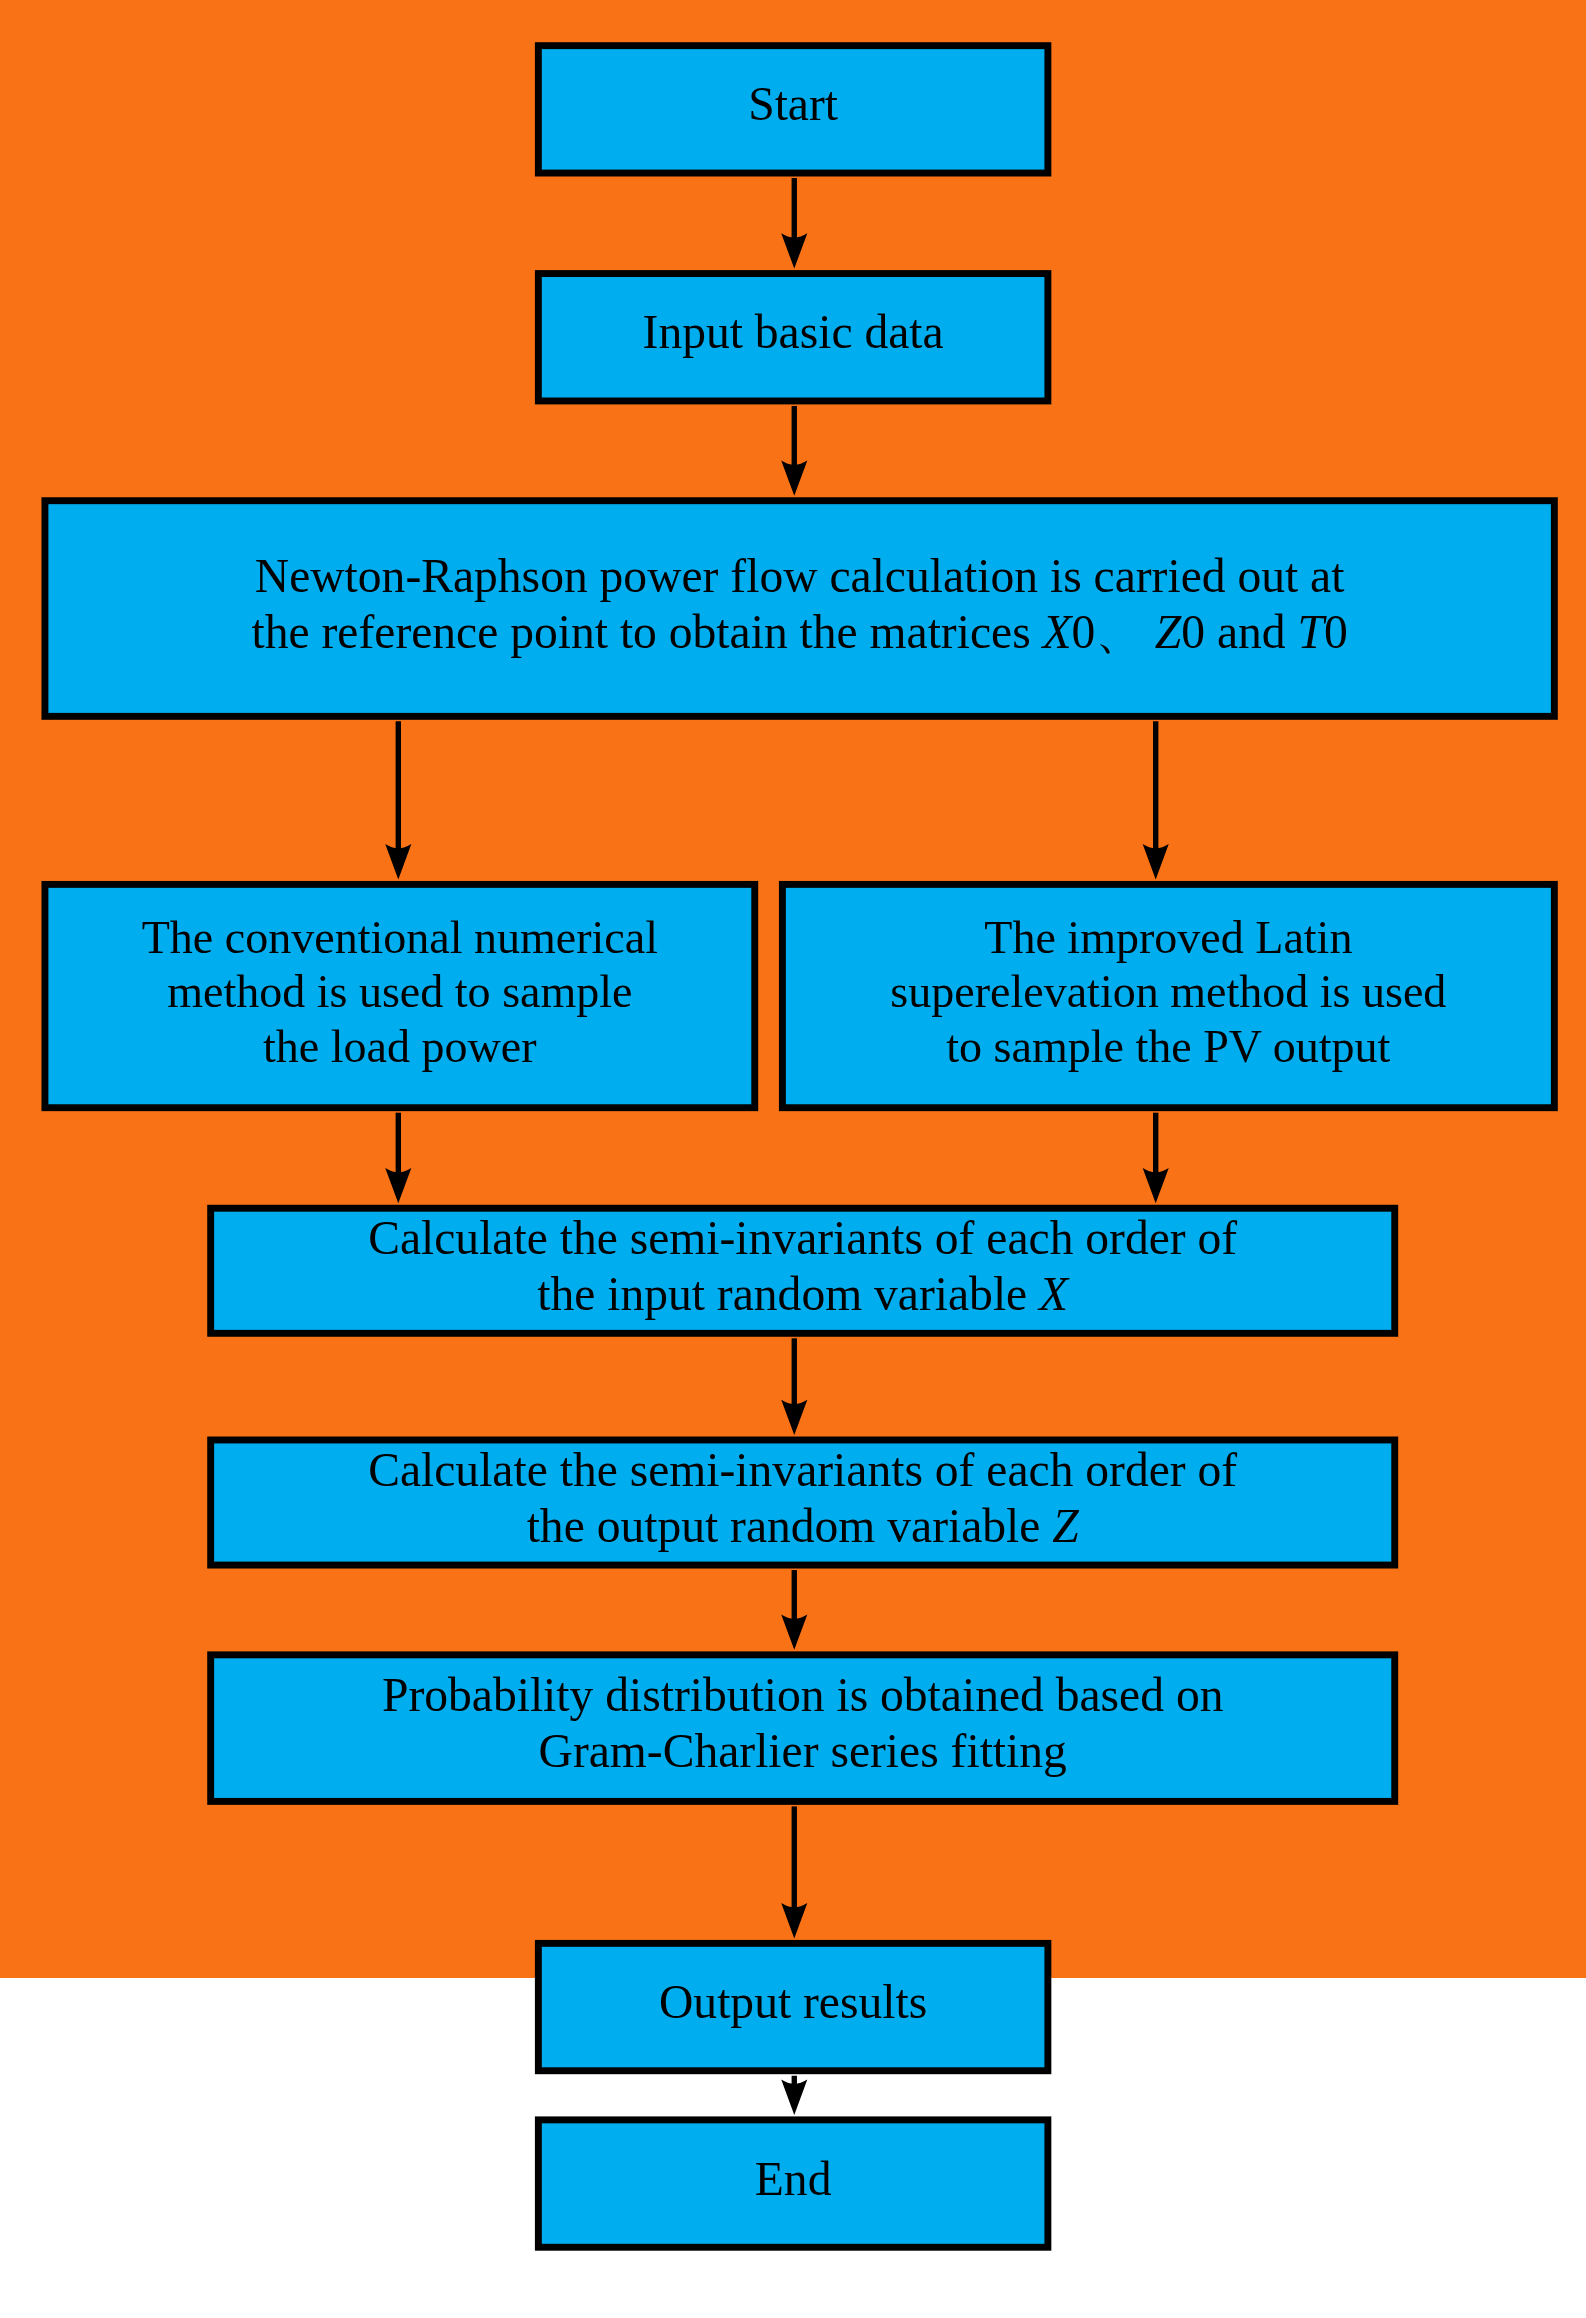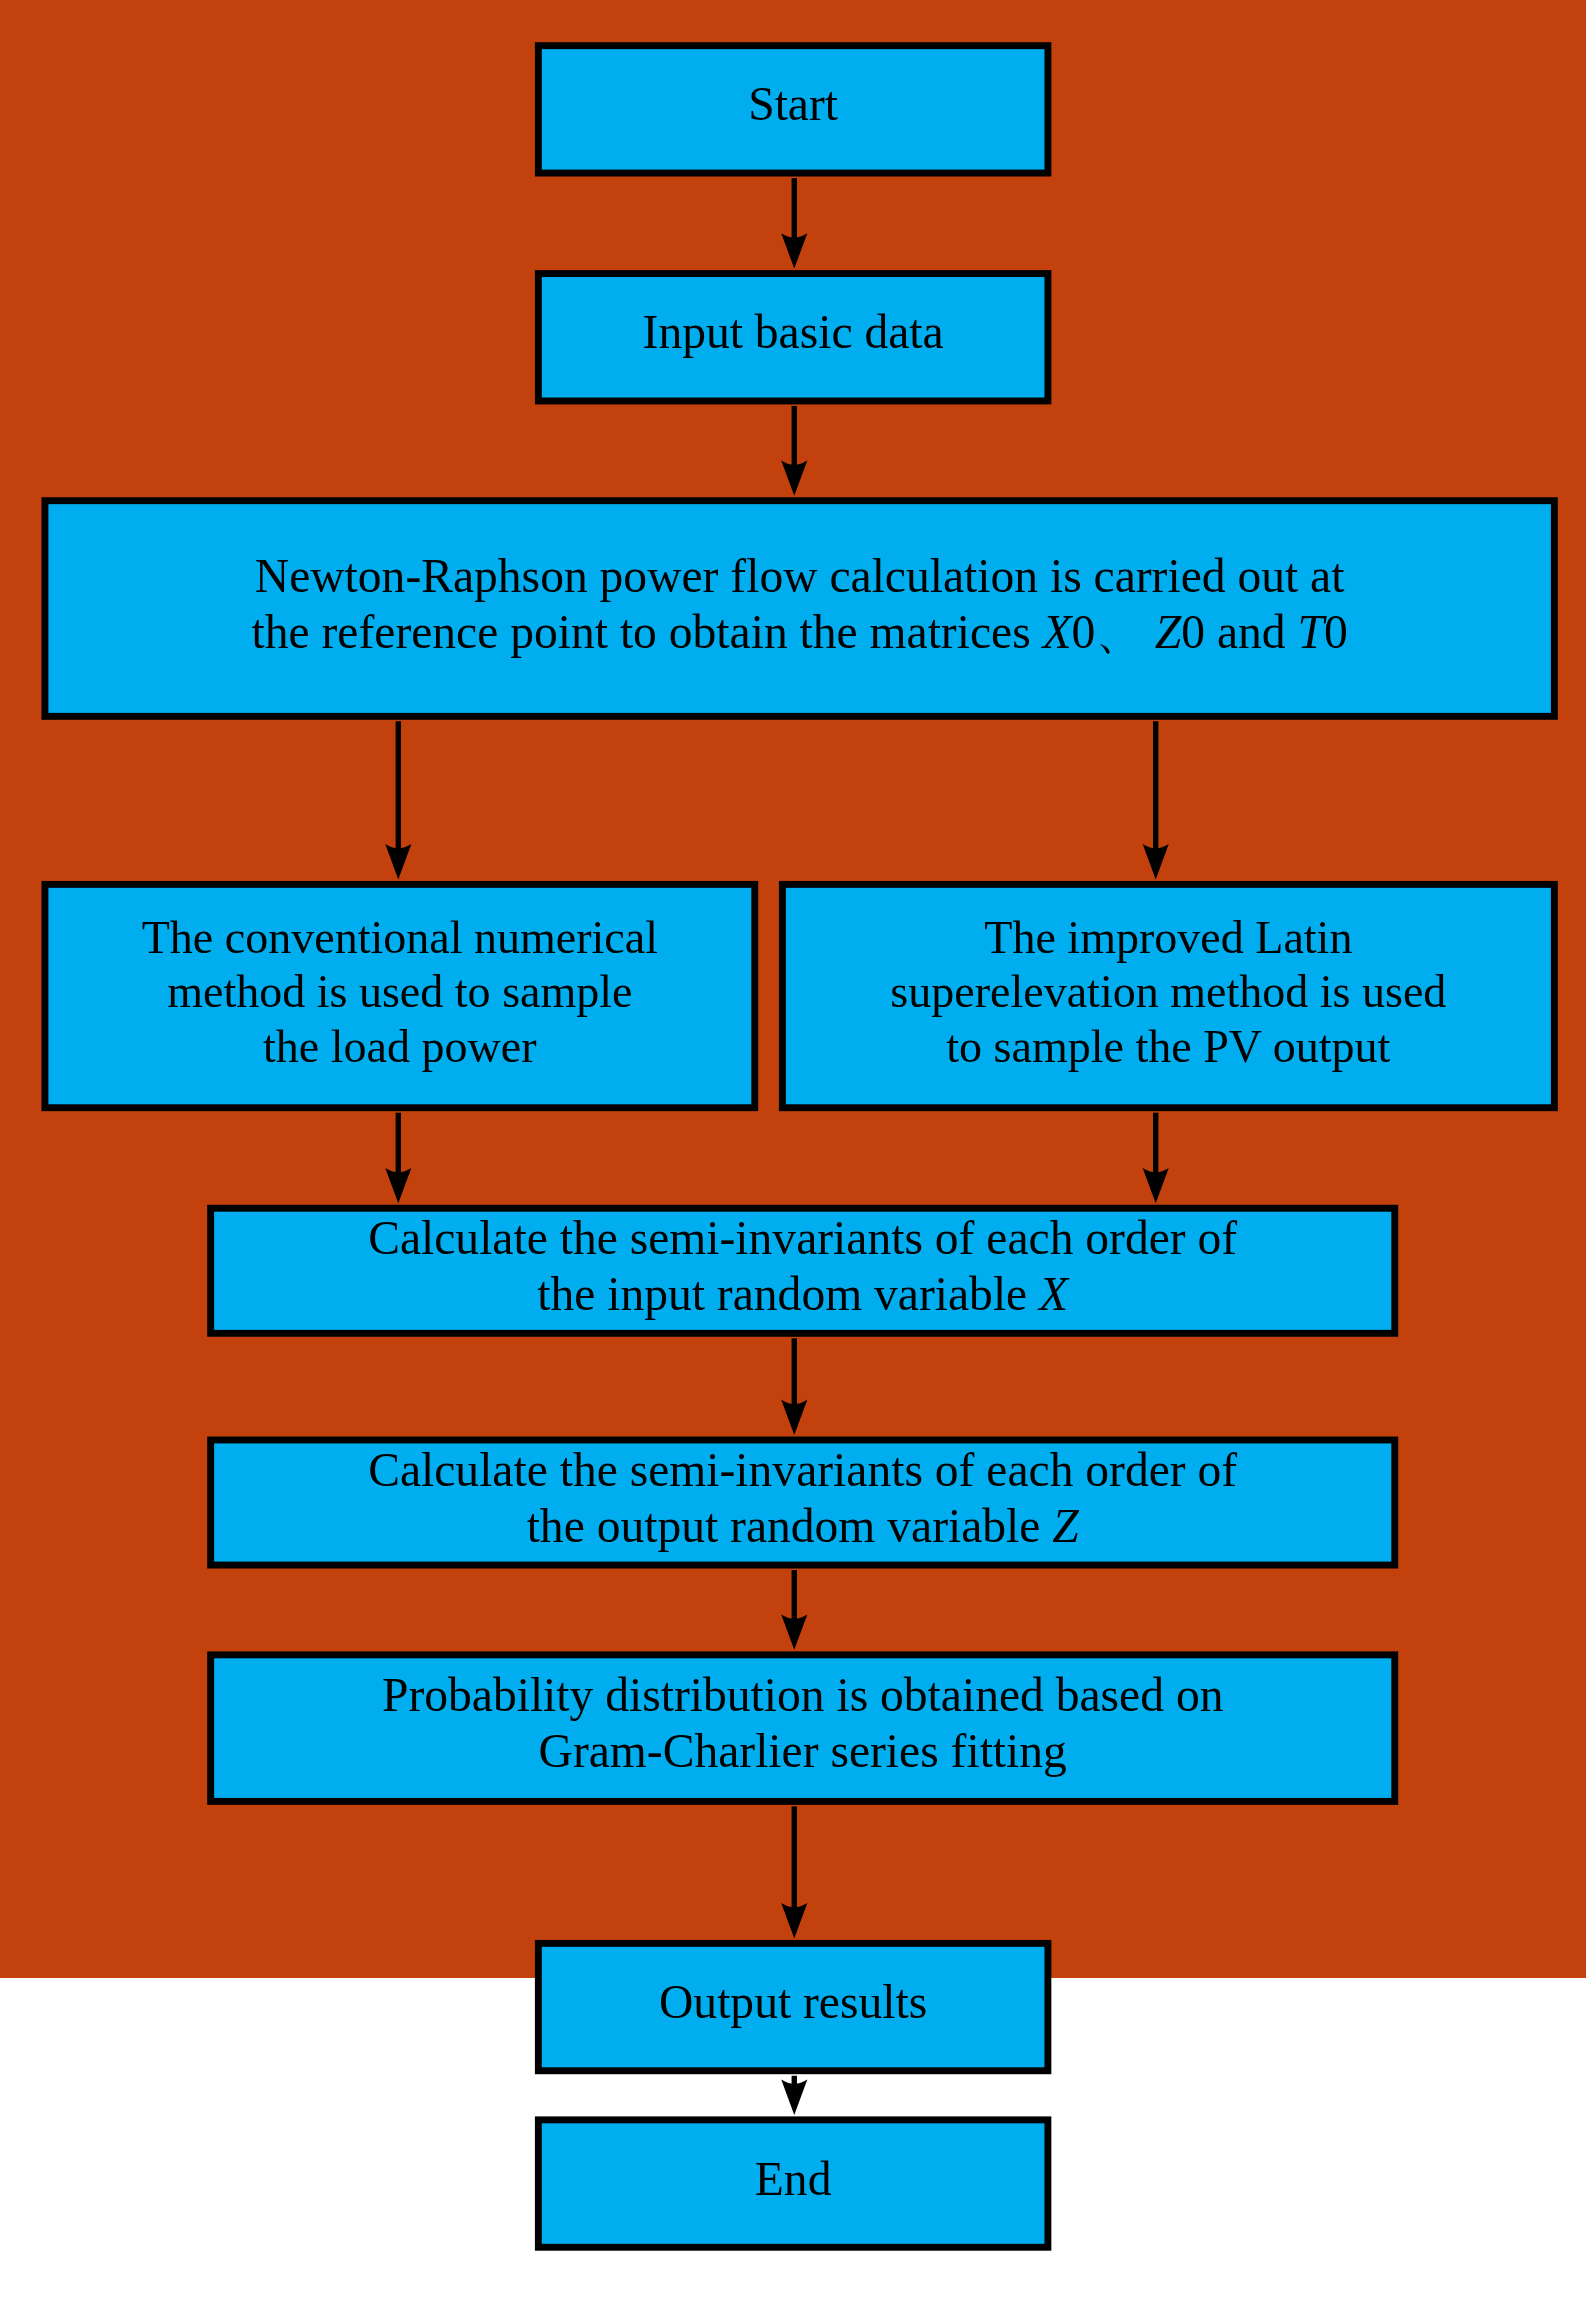--- a/index.html
+++ b/index.html
@@ -10,21 +10,21 @@
   body {
     width: 1587px;
     height: 2319px;
     font-family: "Liberation Serif", "DejaVu Serif", serif;
     overflow: hidden;
   }
   #flowchart-root {
     position: relative;
     width: 1587px;
     height: 1978px;
-    background: #c2410c;
+    background: #f97316;
   }
   svg.flow-svg {
     display: block;
     width: 1587px;
     height: 2319px;
   }
   .node-rect {
     stroke: #000000;
     stroke-width: 9;
   }

